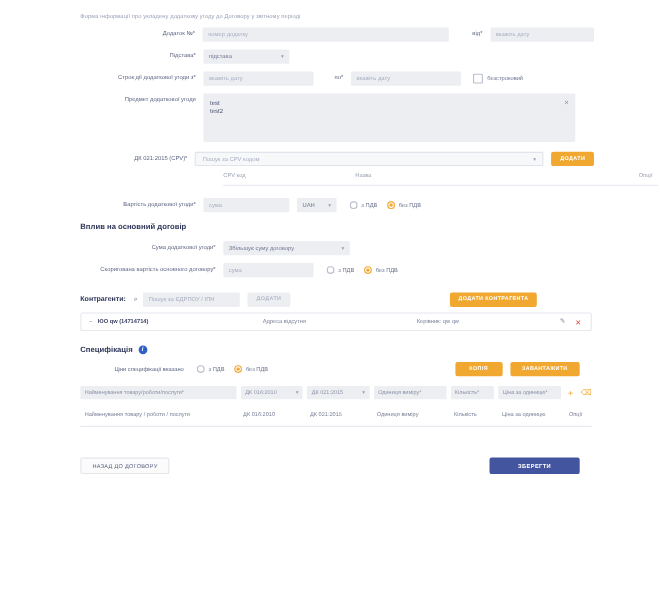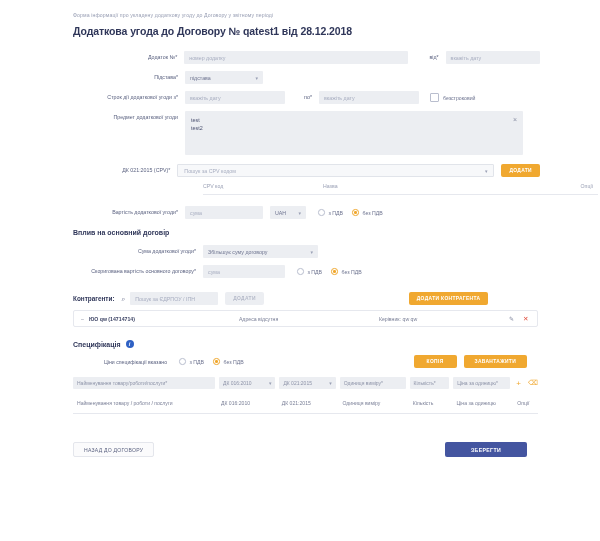--- a/index.html
+++ b/index.html
@@ -118,21 +118,20 @@
   .sc1{width:60px;}.sc2{width:60px;}.sc3{width:70px;}.sc4{width:42px;}.sc5{width:60px;}.sc6{width:22px;}
 
   .footer{display:flex;align-items:center;justify-content:space-between;margin:28px 13px 0 13px;}
 </style>
 </head>
 <body>
 
 <div class="page">
 
   <div class="form-note">Форма інформації про укладену додаткову угоду до Договору у звітному періоді</div>
-  <div class="page-title">Додаткова угода до Договору № qatest1 від 28.12.2018</div>
 
   <div class="row">
     <div class="lbl w1">Додаток №*</div>
     <div class="inp big">номер додатку</div>
     <div class="lbl" style="width:38px">від*</div>
     <div class="inp date">вкажіть дату</div>
   </div>
 
   <div class="row">
     <div class="lbl w1">Підстава*</div>

